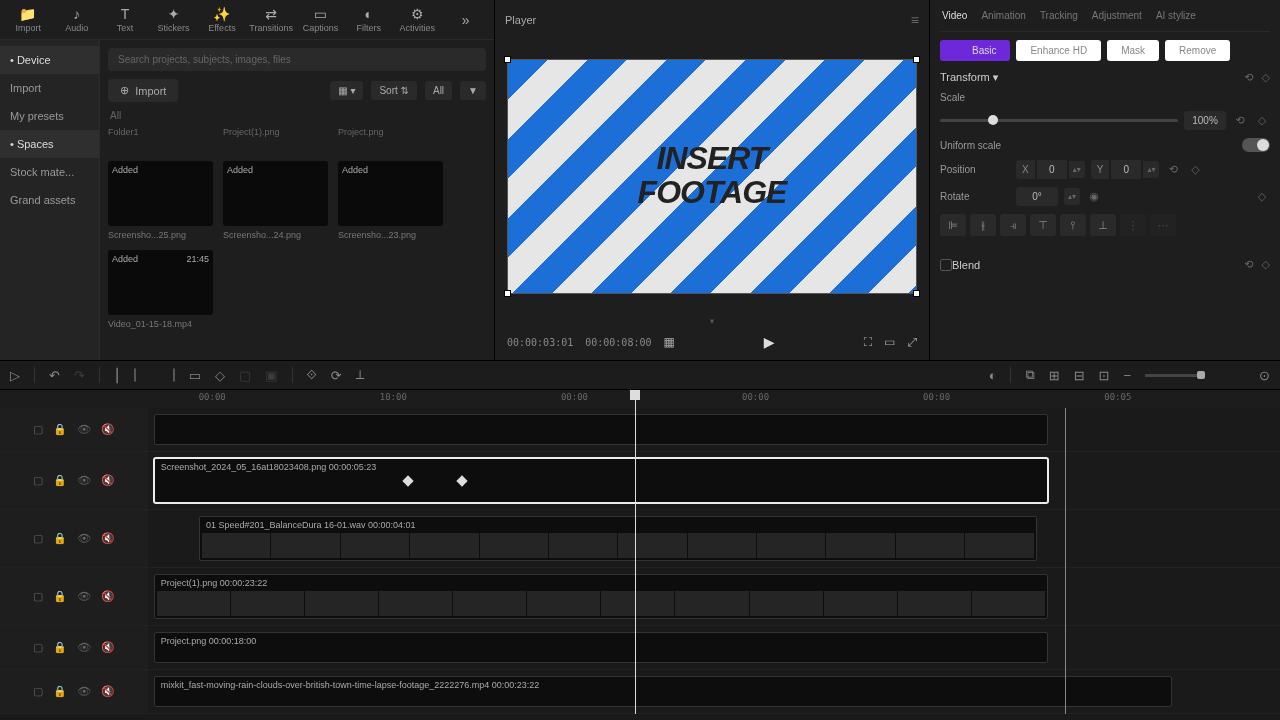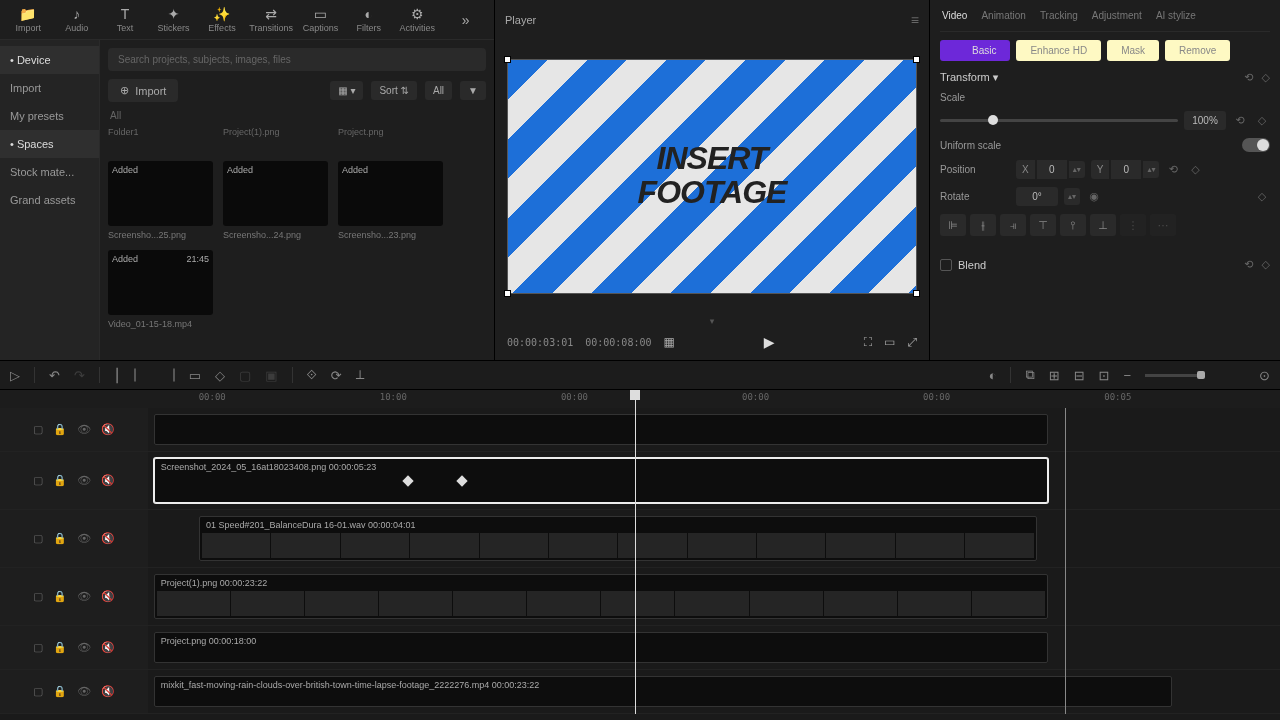--- a/index.html
+++ b/index.html
@@ -53,21 +53,21 @@
 .pc-spacer { flex: 1; }
 .pc-btn { font-size: 12px; color: #aaa; cursor: pointer; }
 .play-btn { font-size: 14px; color: #ddd; }
 
 
 .right-panel { width: 350px; background: #1e1e1e; display: flex; flex-direction: column; padding: 6px 10px; overflow: hidden; }
 .rp-tabs { display: flex; gap: 10px; border-bottom: 1px solid #2a2a2a; padding-bottom: 6px; margin-bottom: 8px; }
 .rp-tab { font-size: 10px; color: #777; padding: 4px 2px; cursor: pointer; }
 .rp-tab.active { color: #ddd; }
 .rp-subtabs { display: flex; gap: 6px; margin-bottom: 10px; }
-.rp-subtab { background: #fef9c3; padding: 5px 14px; border-radius: 3px; font-size: 10px; color: #888; cursor: pointer; }
+.rp-subtab { background: #ffffff; padding: 5px 14px; border-radius: 3px; font-size: 10px; color: #888; cursor: pointer; }
 .rp-subtab.active { background: #6d28d9; color: #ddd; padding-left: 32px; }
 .prop-section { margin-bottom: 14px; }
 .prop-header { display: flex; justify-content: space-between; align-items: center; margin-bottom: 8px; }
 .prop-title { font-size: 11px; color: #ccc; }
 .prop-icons { display: flex; gap: 8px; color: #666; font-size: 11px; }
 .prop-row { display: flex; align-items: center; margin-bottom: 8px; gap: 6px; }
 .prop-label { width: 70px; font-size: 10px; color: #999; }
 .slider-track { flex: 1; height: 3px; background: #444; position: relative; border-radius: 2px; }
 .slider-thumb { position: absolute; top: -4px; width: 10px; height: 10px; background: #ddd; border-radius: 50%; }
 .num-input { background: #2a2a2a; padding: 4px 6px; border-radius: 3px; font-size: 10px; color: #bbb; min-width: 42px; text-align: center; }
@@ -334,21 +334,21 @@
           <div class="align-btn">⫯</div>
           <div class="align-btn">⊥</div>
           <div class="align-btn" style="opacity:0.4">⋮</div>
           <div class="align-btn" style="opacity:0.4">⋯</div>
         </div>
       </div>
     </div>
 
     <div class="prop-section">
       <div class="prop-header">
-        <span style="display:flex;align-items:center;gap:6px">
+        <span style="display:flex;align-items:center;">
           <span class="chk"></span>
           <span class="prop-title">Blend</span>
         </span>
         <span class="prop-icons">
           <span>⟲</span>
           <span>◇</span>
         </span>
       </div>
     </div>
   </div>

